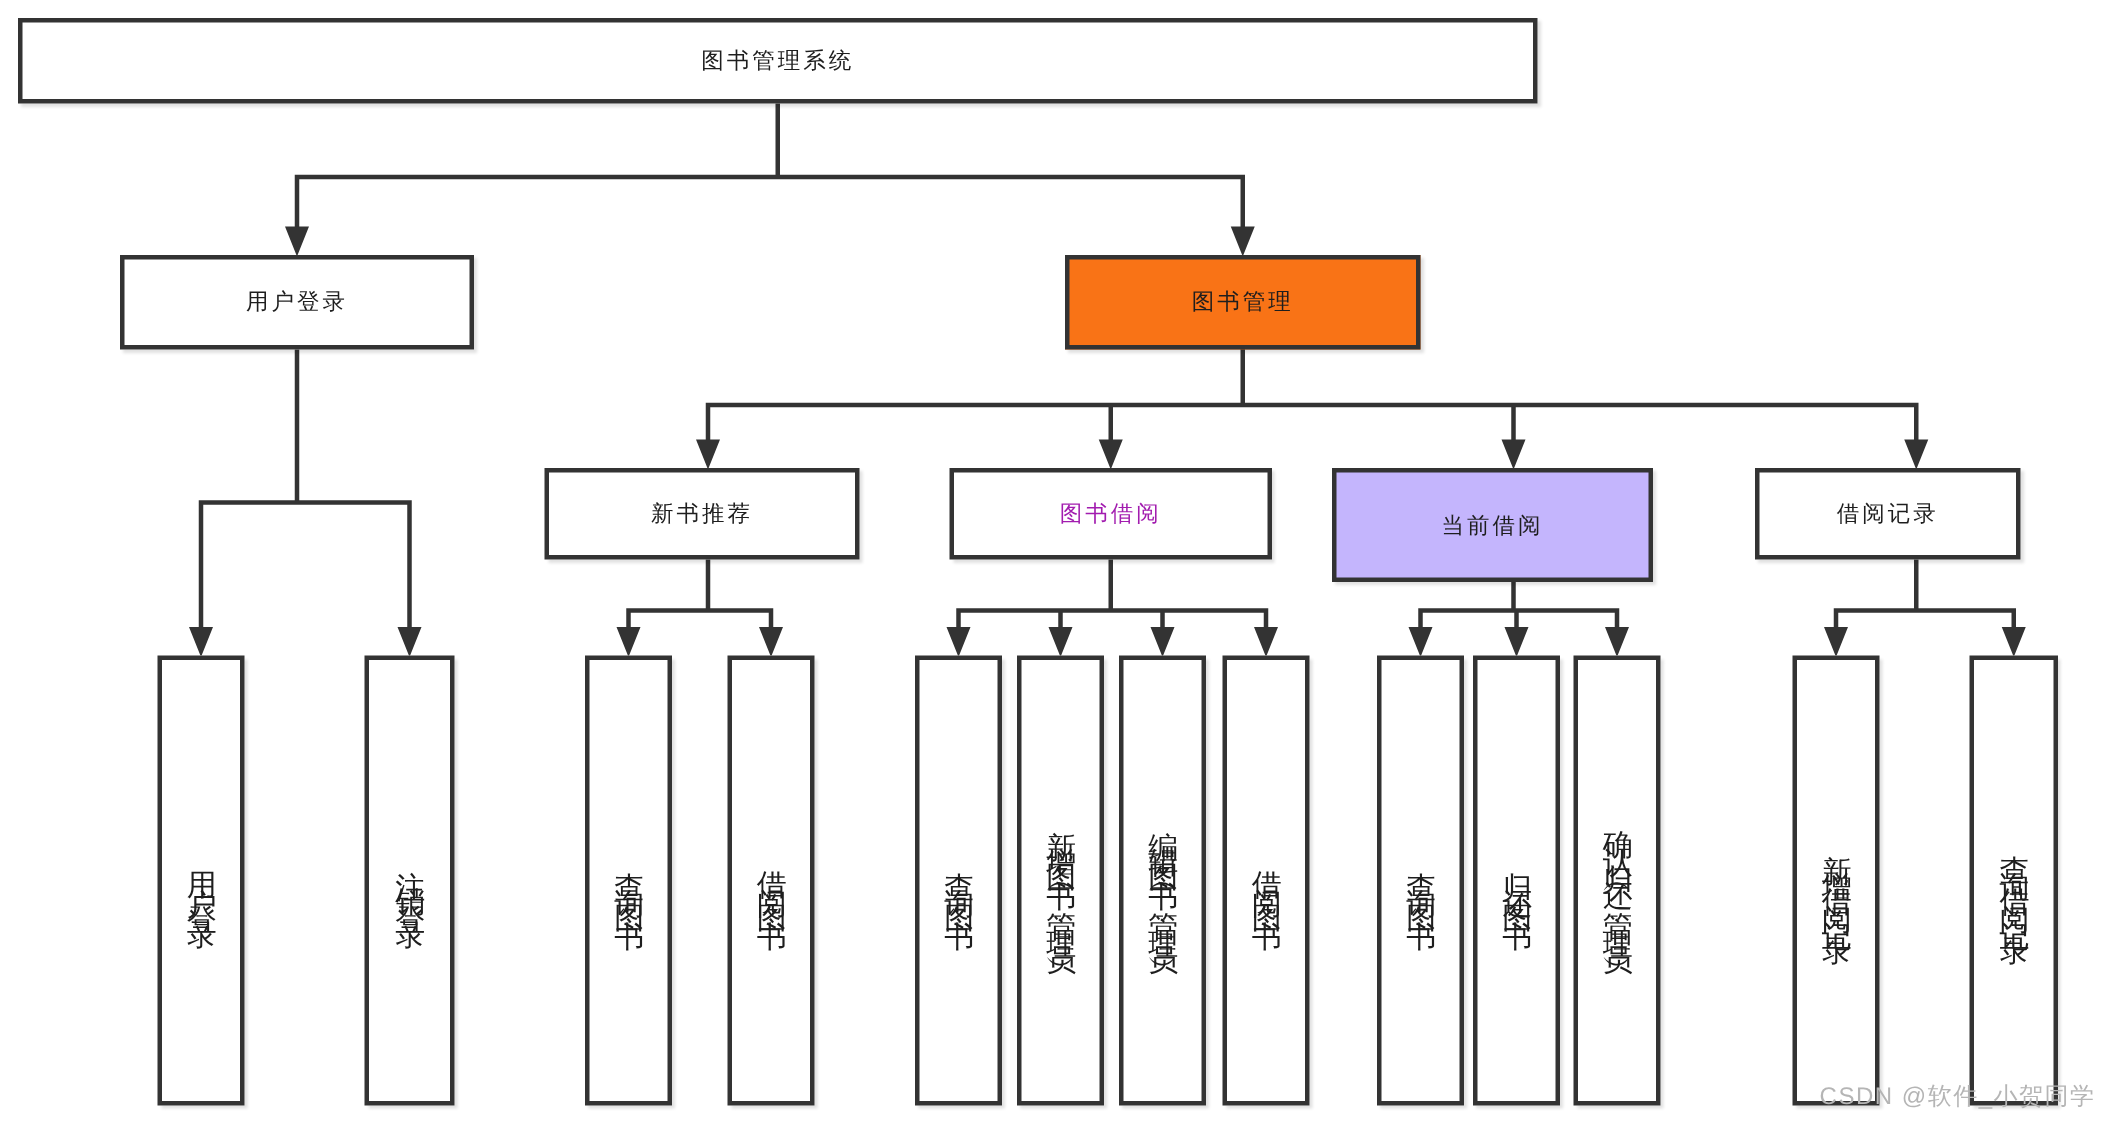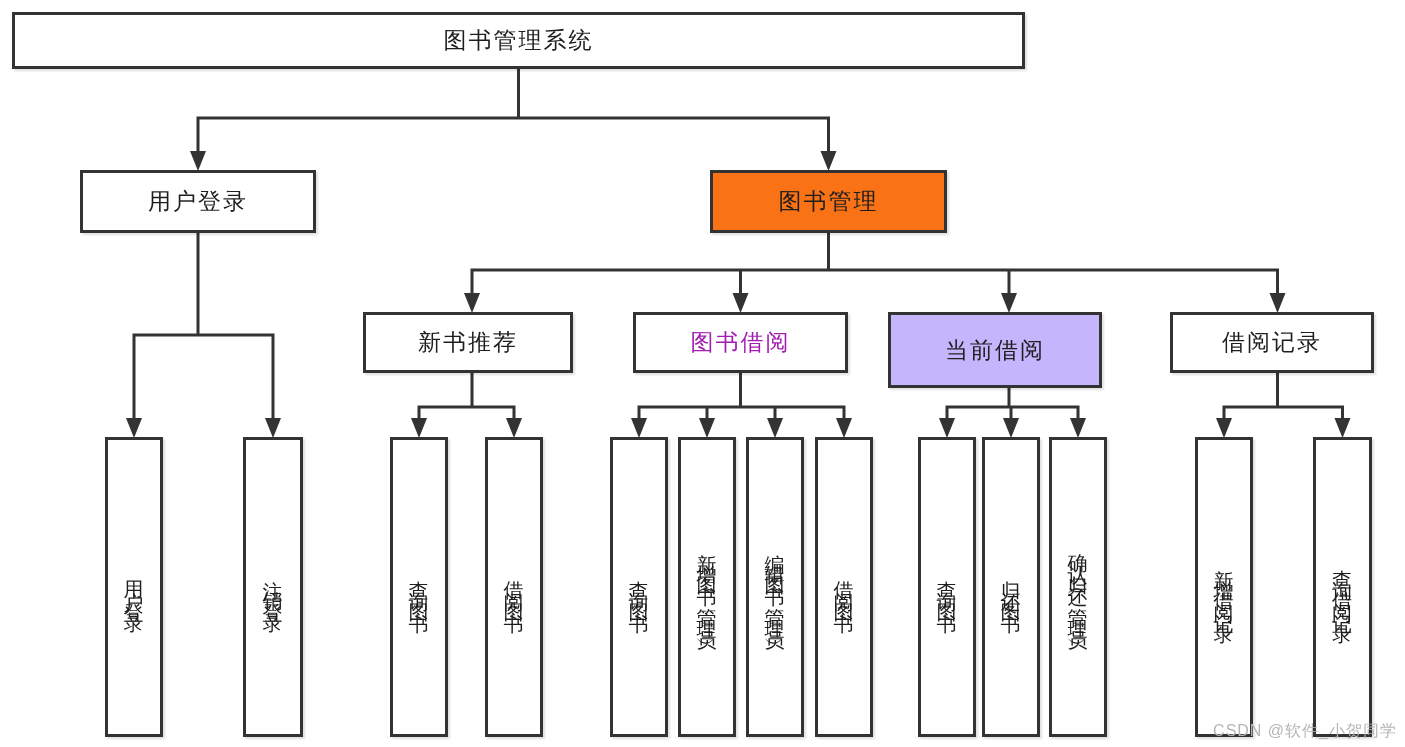--- a/index.html
+++ b/index.html
@@ -27,21 +27,21 @@
     background: #ffffff;
     border: 3px solid #333333;
     display: flex;
     align-items: center;
     justify-content: center;
     color: #1e1e1e;
     z-index: 2;
     box-shadow: 2px 2px 2px rgba(0,0,0,0.12);
   }
   .node.horizontal .node-label {
-    font-size: 23px;
+    font-size: 15px;
     letter-spacing: 2px;
     white-space: nowrap;
     text-align: right;
   }
   .node.vertical .node-label {
     writing-mode: vertical-rl;
     text-orientation: mixed;
     font-size: 20px;
     letter-spacing: 11px;
     line-height: 1;
@@ -78,21 +78,21 @@
       </div>
       <div class="node horizontal" style="left: 363px; top: 312px; width: 210px; height: 61px; border-color: rgb(51, 51, 51); background: rgb(255, 255, 255); color: rgb(30, 30, 30);">
         <span class="node-label">新书推荐</span>
       </div>
       <div class="node horizontal" style="left: 633px; top: 312px; width: 215px; height: 61px; border-color: rgb(51, 51, 51); background: rgb(255, 255, 255); color: #a21caf;">
         <span class="node-label">图书借阅</span>
       </div>
       <div class="node horizontal" style="left: 888px; top: 312px; width: 214px; height: 76px; border-color: rgb(51, 51, 51); background: #c4b5fd; color: rgb(30, 30, 30);">
         <span class="node-label">当前借阅</span>
       </div>
-      <div class="node horizontal" style="left: 1170px; top: 312px; width: 204px; height: 61px; border-color: rgb(51, 51, 51); background: rgb(255, 255, 255); color: rgb(30, 30, 30);">
+      <div class="node horizontal" style="left: 1170px; top: 312px; width: 177px; height: 61px; border-color: rgb(51, 51, 51); background: rgb(255, 255, 255); color: rgb(30, 30, 30);">
         <span class="node-label">借阅记录</span>
       </div>
       <div class="node vertical" style="left: 105px; top: 437px; width: 58px; height: 300px; border-color: rgb(51, 51, 51); background: rgb(255, 255, 255); color: rgb(30, 30, 30);">
         <span class="node-label">用户登录</span>
       </div>
       <div class="node vertical" style="left: 243px; top: 437px; width: 60px; height: 300px; border-color: rgb(51, 51, 51); background: rgb(255, 255, 255); color: rgb(30, 30, 30);">
         <span class="node-label">注销登录</span>
       </div>
       <div class="node vertical" style="left: 390px; top: 437px; width: 58px; height: 300px; border-color: rgb(51, 51, 51); background: rgb(255, 255, 255); color: rgb(30, 30, 30);">
         <span class="node-label">查询图书</span>

